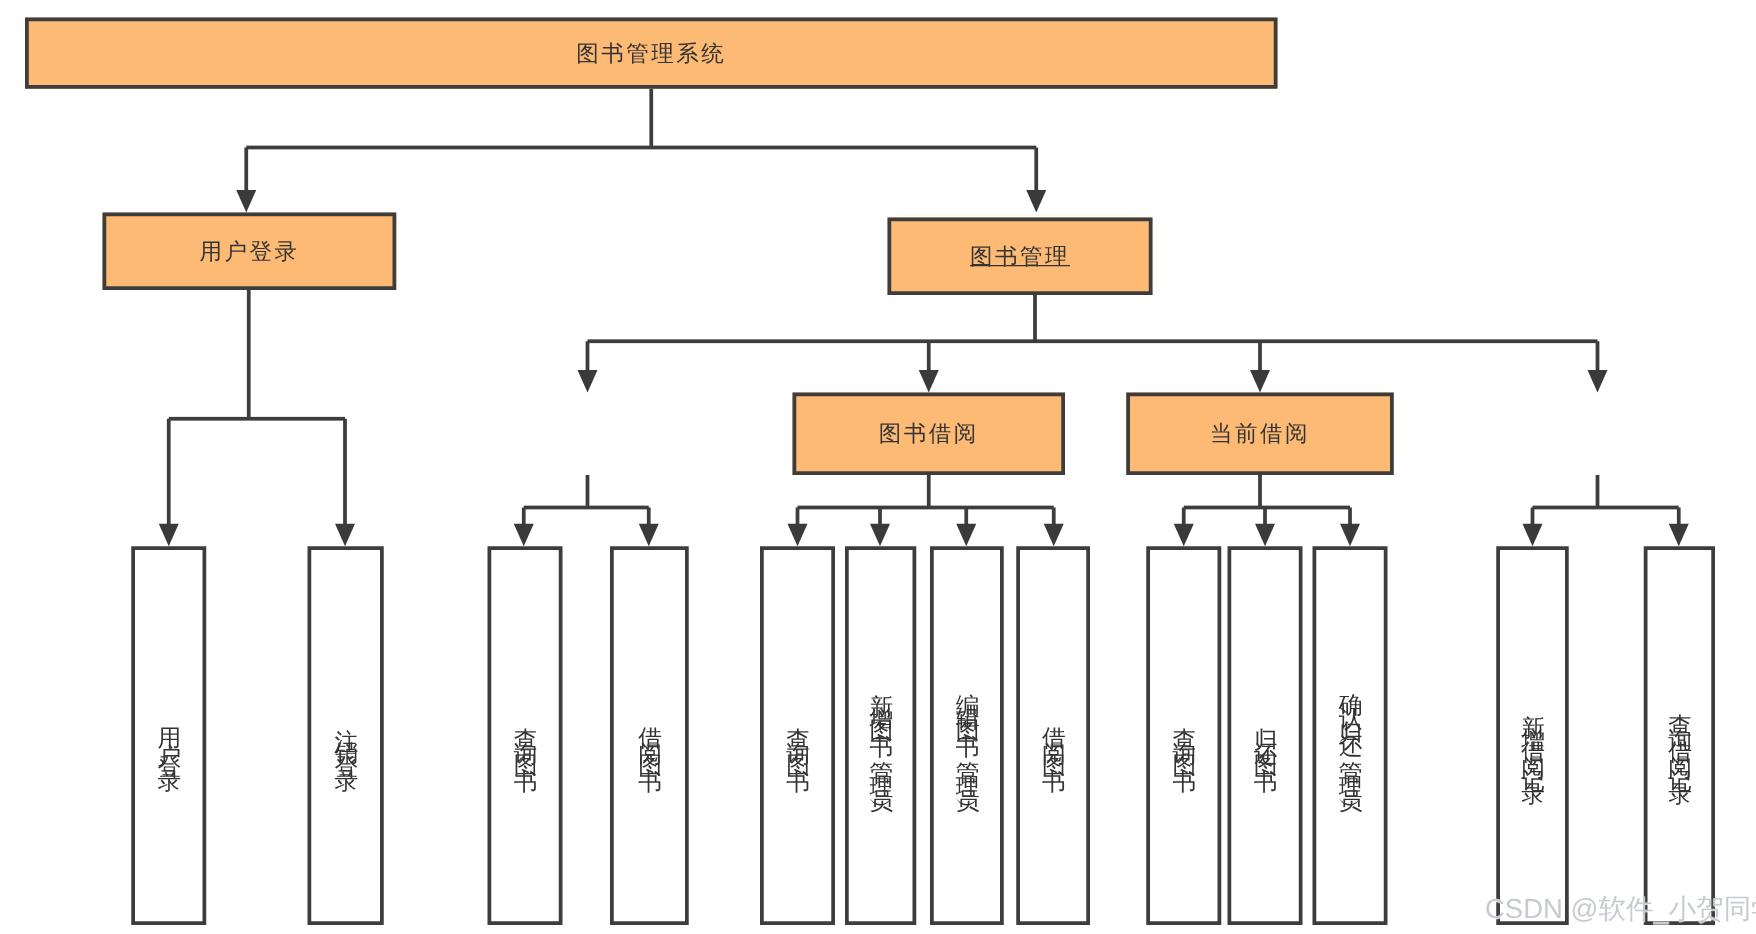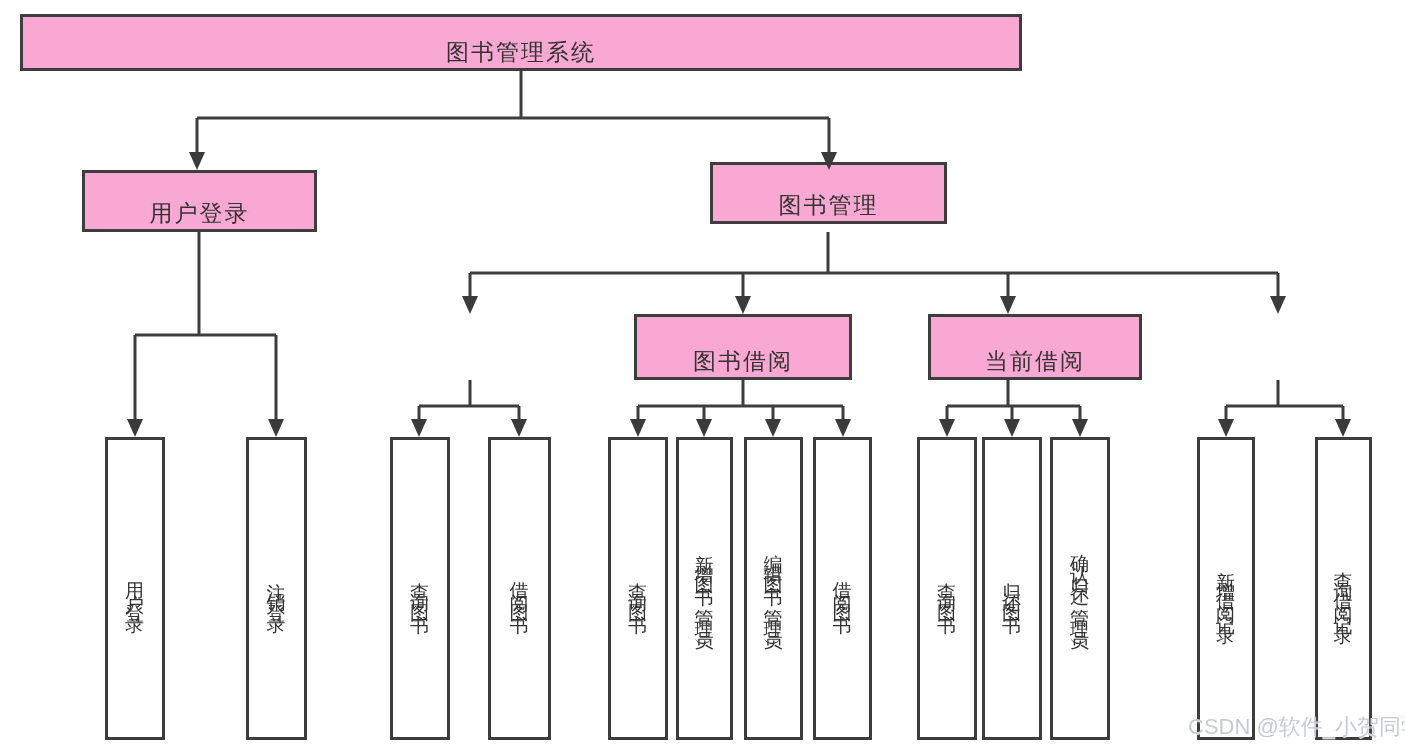--- a/index.html
+++ b/index.html
@@ -8,25 +8,25 @@
     width: 1405px;
     height: 747px;
     background: #ffffff;
     overflow: hidden;
     font-family: "Liberation Sans", "DejaVu Sans", sans-serif;
   }
   .box {
     position: absolute;
     box-sizing: border-box;
     border: 3px solid #3d3d3d;
-    background: #f9a8d4;
+    background: #fdba74;
     display: flex;
-    align-items: flex-end;
+    align-items: center;
     justify-content: center;
-    font-size: 23px;
+    font-size: 18px;
     color: #333333;
     letter-spacing: 2px;
     z-index: 2;
   }
   .leaf {
     position: absolute;
     box-sizing: border-box;
     top: 437px;
     height: 303px;
     border: 3px solid #3d3d3d;
@@ -92,21 +92,21 @@
   <div class="vline" style="left:521px; top:71px; height:47px;"></div>
   <div class="hline" style="left:197px; top:118px; width:632px;"></div>
   <div class="vline" style="left:197px; top:118px; height:36px;"></div>
   <div class="arrow" style="left:197px; top:152px;"></div>
   <div class="vline" style="left:829px; top:118px; height:36px;"></div>
   <div class="arrow" style="left:829px; top:152px;"></div>
 
   <div class="box" style="left:82px; top:170px; width:235px; height:62px;">
     <span>用户登录</span>
   </div>
-  <div class="box" style="left:710px; top:162px; width:237px; height:62px;">
+  <div class="box" style="left:710px; top:174px; width:212px; height:62px;text-decoration:underline;">
     <span>图书管理</span>
   </div>
 
   <div class="vline" style="left:199px; top:232px; height:103px;"></div>
   <div class="hline" style="left:135px; top:335px; width:141px;"></div>
   <div class="vline" style="left:135px; top:335px; height:86px;"></div>
   <div class="arrow" style="left:135px; top:419px;"></div>
   <div class="vline" style="left:276px; top:335px; height:86px;"></div>
   <div class="arrow" style="left:276px; top:419px;"></div>
 
@@ -117,21 +117,21 @@
   <div class="vline" style="left:743px; top:273px; height:25px;"></div>
   <div class="arrow" style="left:743px; top:296px;"></div>
   <div class="vline" style="left:1008px; top:273px; height:25px;"></div>
   <div class="arrow" style="left:1008px; top:296px;"></div>
   <div class="vline" style="left:1278px; top:273px; height:25px;"></div>
   <div class="arrow" style="left:1278px; top:296px;"></div>
 
   <div class="box" style="left:634px; top:314px; width:218px; height:66px;">
     <span>图书借阅</span>
   </div>
-  <div class="box" style="left:928px; top:314px; width:214px; height:66px;">
+  <div class="box" style="left:901px; top:314px; width:214px; height:66px;">
     <span>当前借阅</span>
   </div>
 
   <div class="vline" style="left:470px; top:380px; height:26px;"></div>
   <div class="hline" style="left:419px; top:406px; width:100px;"></div>
   <div class="vline" style="left:419px; top:406px; height:15px;"></div>
   <div class="arrow" style="left:419px; top:419px;"></div>
   <div class="vline" style="left:519px; top:406px; height:15px;"></div>
   <div class="arrow" style="left:519px; top:419px;"></div>
 

